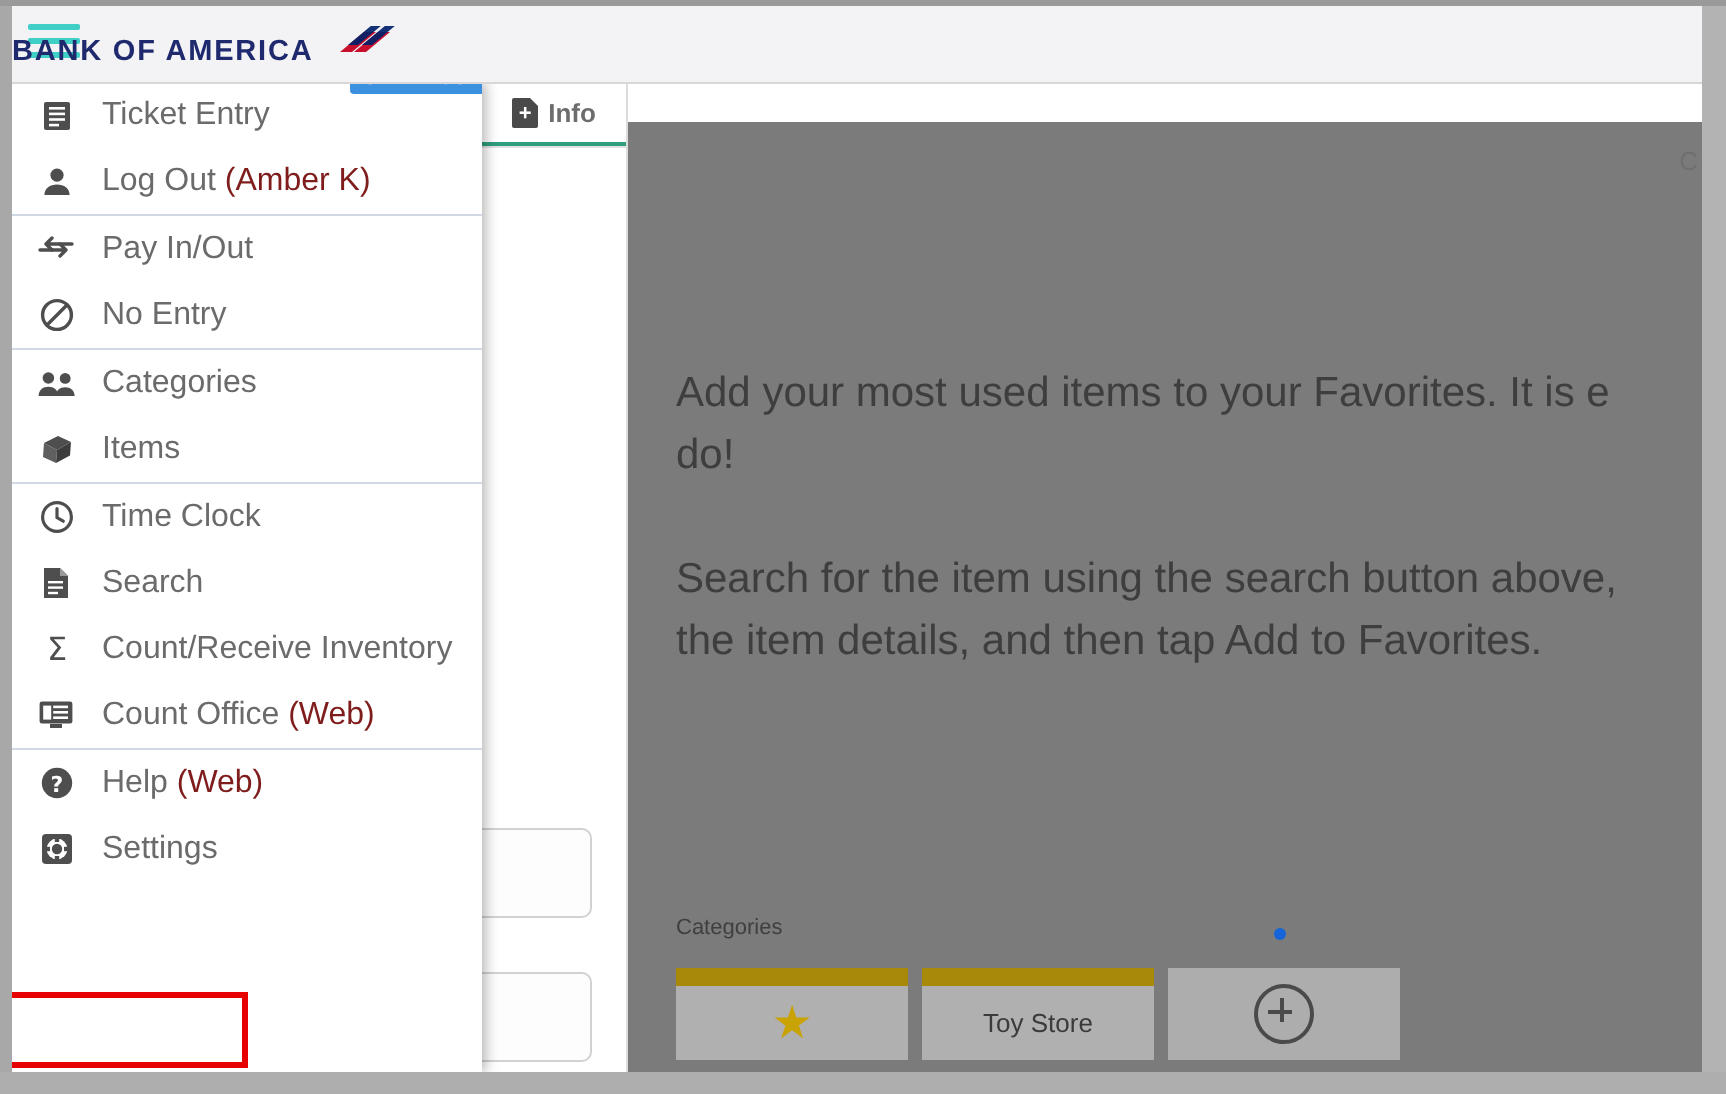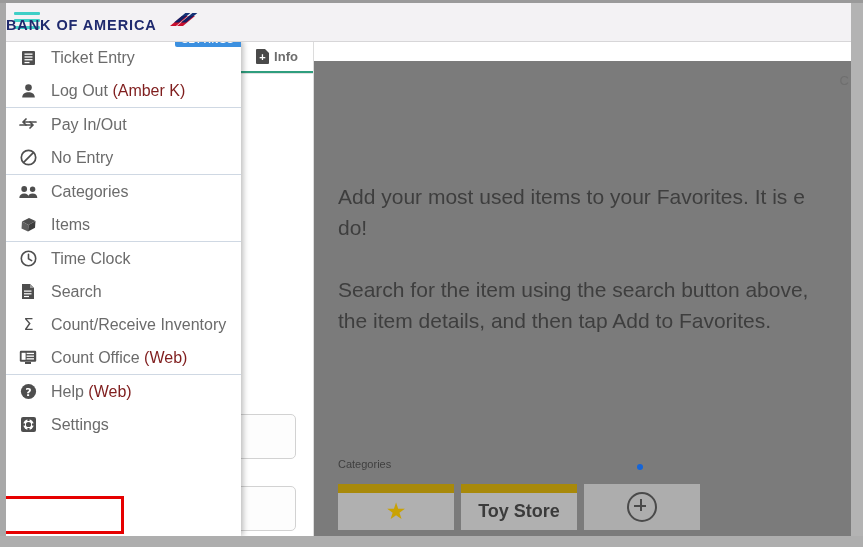--- a/index.html
+++ b/index.html
@@ -228,23 +228,22 @@
     align-items: center;
     justify-content: center;
     cursor: pointer;
   }
   .cat-tile.plain {
     border-top: 0;
     height: 46px;
     background: #adadad;
   }
   .cat-tile .cat-label {
-    font-size: 18px;
+    font-size: 13px;
     color: #3b3b3b;
-    font-weight: bold;
   }
   .star-glyph {
     font-size: 23px;
     color: #c9a204;
     line-height: 1;
   }
   .plus-circle {
     width: 26px; height: 26px;
     border: 2px solid #4a4a4a;
     border-radius: 50%;

